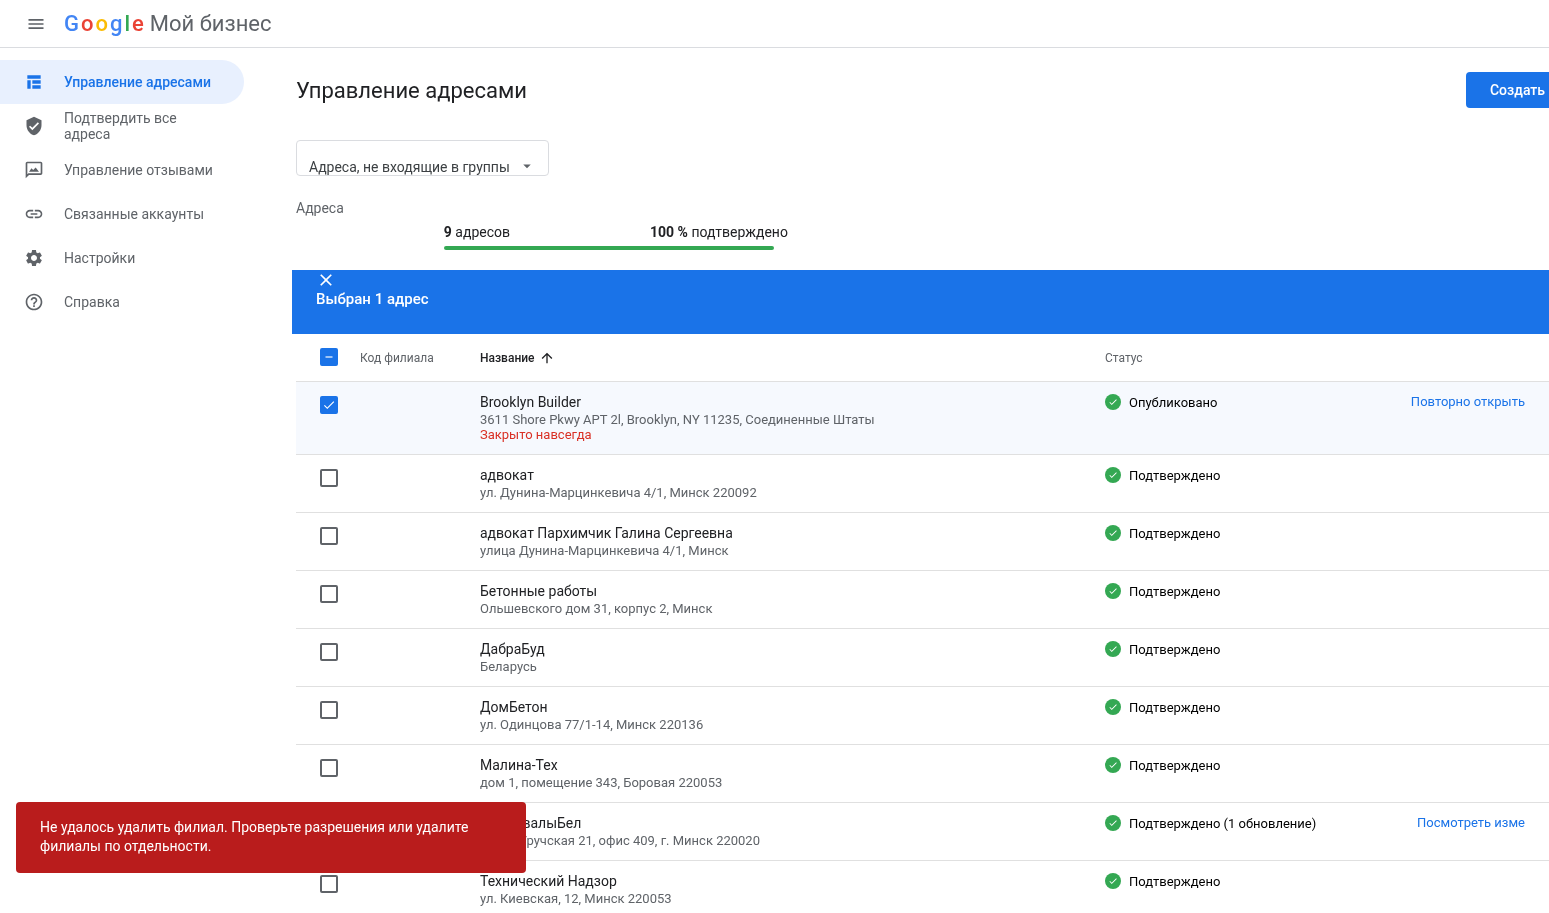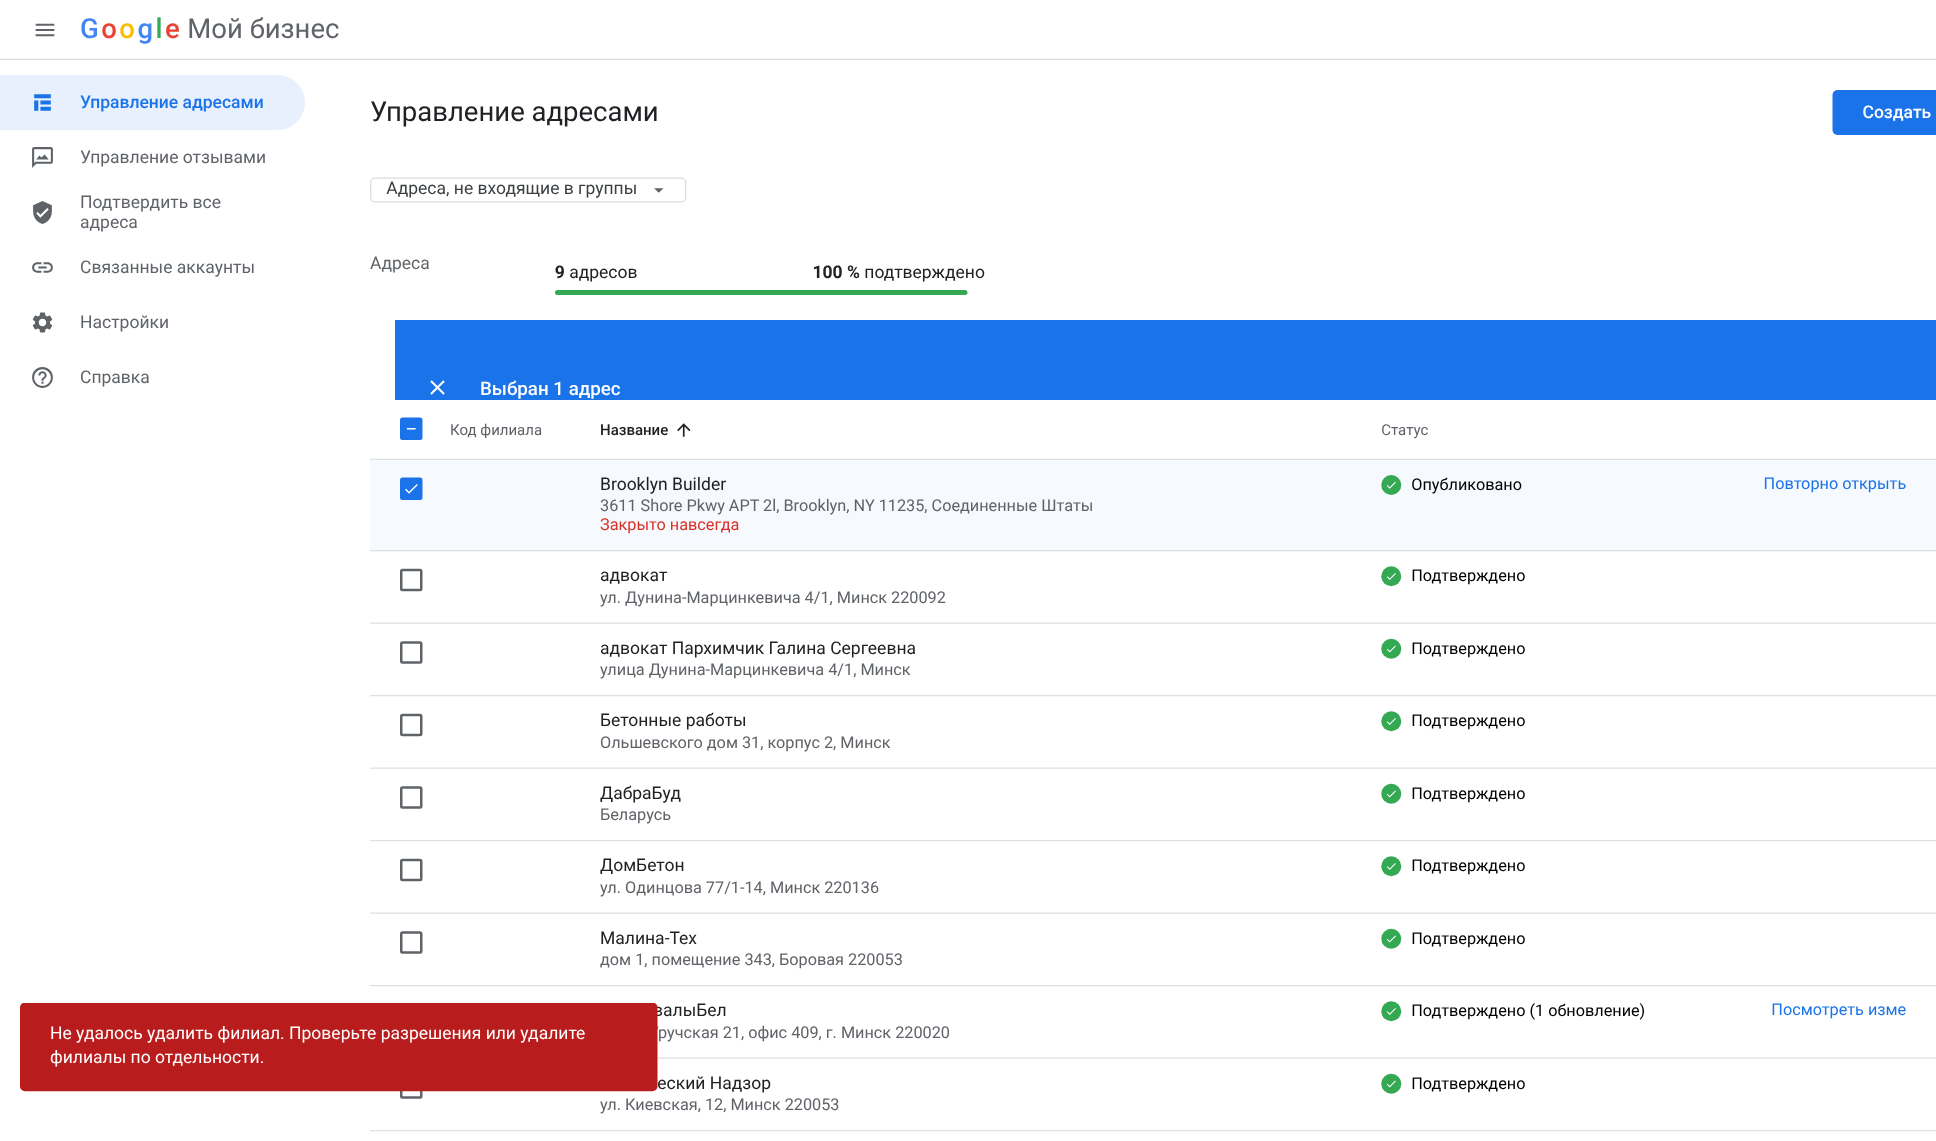--- a/index.html
+++ b/index.html
@@ -19,29 +19,29 @@
 .layout { display:flex; }
 .sidebar { width:256px; padding-top:12px; flex-shrink:0; }
 .nav-item { display:flex; align-items:center; height:44px; padding:0 24px 0 24px; gap:20px; color:#5f6368; font-size:14px; cursor:pointer; border-radius:0 22px 22px 0; margin-right:12px; }
 .nav-item.active { background:#e8f0fe; color:#1a73e8; font-weight:500; }
 .nav-item svg { width:20px; height:20px; flex-shrink:0; }
 .main { flex:1; padding:24px 0 0 0; min-width:0; }
 .title-row { display:flex; align-items:center; justify-content:space-between; padding:0 0 0 40px; margin-bottom:32px; }
 .page-title { font-size:22px; font-weight:400; color:#202124; }
 .create-btn { background:#1a73e8; color:#fff; border:none; padding:0 24px; height:36px; border-radius:4px; font-size:14px; font-weight:500; cursor:pointer; margin-right:-20px; }
 .filter-row { padding-left:40px; margin-bottom:24px; }
-.filter-dd { display:inline-flex; align-items:flex-start; gap:8px; border:1px solid #dadce0; border-radius:4px; padding:0 12px; height:20px; font-size:14px; color:#3c4043; cursor:pointer; }
-.stats-row { display:flex; align-items:center; gap:100px; padding-left:40px; margin-bottom:20px; }
+.filter-dd { display:inline-flex; align-items:flex-end; gap:8px; border:1px solid #dadce0; border-radius:4px; padding:0 12px; height:36px; font-size:14px; color:#3c4043; cursor:pointer; }
+.stats-row { display:flex; align-items:flex-start; gap:100px; padding-left:40px; margin-bottom:20px; }
 .stats-label { font-size:14px; color:#5f6368; }
 .stats-block { font-size:14px; }
 .stats-block .num { font-weight:700; }
 .progress-wrap { display:flex; flex-direction:column; gap:6px;margin-top:24px; }
 .progress-labels { display:flex; gap:140px; }
 .progress-bar { width:330px; height:4px; background:#34a853; border-radius:2px; }
-.selection-bar { background:#1a73e8; height:64px; display:flex; align-items:flex-end; padding:0 24px; color:#fff; margin-left:60px; }
+.selection-bar { background:#1a73e8; height:64px; display:flex; align-items:flex-start; padding:0 24px; color:#fff; margin-left:36px;flex-direction:column; }
 .close-x { background:none; border:none; color:#fff; cursor:pointer; margin-right:24px; display:flex; }
 .sel-text { font-size:15px; font-weight:500; flex:1; }
 .table { margin-left:40px; }
 .thead { display:flex; align-items:center; height:48px; border-bottom:1px solid #e0e0e0; padding:0 24px; font-size:12px; color:#5f6368; }
 .th-check { width:40px; }
 .th-code { width:120px; }
 .th-name { flex:1; color:#202124; font-weight:500; display:flex; align-items:center; gap:4px; }
 .th-status { width:240px; }
 .th-action { width:180px; }
 .trow { display:flex; align-items:flex-start; padding:12px 24px; border-bottom:1px solid #e0e0e0; font-size:13px; }
@@ -89,29 +89,29 @@
 <div class="layout">
   <nav class="sidebar">
     <div class="nav-item active">
       <svg viewBox="0 0 24 24">
           <path fill="currentColor" d="M4 4h16v4H4zm0 6h4v10H4zm6 0h10v4H10zm0 6h10v4H10z"></path>
         </svg>
       <span>Управление адресами</span>
     </div>
     <div class="nav-item">
       <svg viewBox="0 0 24 24">
+          <path fill="currentColor" d="M12 1L3 5v6c0 5.55 3.84 10.74 9 12 5.16-1.26 9-6.45 9-12V5l-9-4zm-2 16l-4-4 1.41-1.41L10 14.17l6.59-6.59L18 9l-8 8z"></path>
+        </svg>
+      <span>Подтвердить все адреса</span>
+    </div>
+    <div class="nav-item">
+      <svg viewBox="0 0 24 24">
           <path fill="currentColor" d="M20 2H4c-1.1 0-2 .9-2 2v18l4-4h14c1.1 0 2-.9 2-2V4c0-1.1-.9-2-2-2zm0 14H5.17L4 17.17V4h16v12zm-9-4l-2-2-3 4h12l-4-5-3 3z"></path>
         </svg>
       <span>Управление отзывами</span>
-    </div>
-    <div class="nav-item">
-      <svg viewBox="0 0 24 24">
-          <path fill="currentColor" d="M12 1L3 5v6c0 5.55 3.84 10.74 9 12 5.16-1.26 9-6.45 9-12V5l-9-4zm-2 16l-4-4 1.41-1.41L10 14.17l6.59-6.59L18 9l-8 8z"></path>
-        </svg>
-      <span>Подтвердить все адреса</span>
     </div>
     <div class="nav-item">
       <svg viewBox="0 0 24 24">
           <path fill="currentColor" d="M3.9 12c0-1.71 1.39-3.1 3.1-3.1h4V7H7c-2.76 0-5 2.24-5 5s2.24 5 5 5h4v-1.9H7c-1.71 0-3.1-1.39-3.1-3.1zM8 13h8v-2H8v2zm9-6h-4v1.9h4c1.71 0 3.1 1.39 3.1 3.1s-1.39 3.1-3.1 3.1h-4V17h4c2.76 0 5-2.24 5-5s-2.24-5-5-5z"></path>
         </svg>
       <span>Связанные аккаунты</span>
     </div>
     <div class="nav-item">
       <svg viewBox="0 0 24 24">
           <path fill="currentColor" d="M19.14 12.94c.04-.3.06-.61.06-.94 0-.32-.02-.64-.07-.94l2.03-1.58c.18-.14.23-.41.12-.61l-1.92-3.32c-.12-.22-.37-.29-.59-.22l-2.39.96c-.5-.38-1.03-.7-1.62-.94l-.36-2.54c-.04-.24-.24-.41-.48-.41h-3.84c-.24 0-.43.17-.47.41l-.36 2.54c-.59.24-1.13.57-1.62.94l-2.39-.96c-.22-.08-.47 0-.59.22L2.74 8.87c-.12.21-.08.47.12.61l2.03 1.58c-.05.3-.09.63-.09.94s.02.64.07.94l-2.03 1.58c-.18.14-.23.41-.12.61l1.92 3.32c.12.22.37.29.59.22l2.39-.96c.5.38 1.03.7 1.62.94l.36 2.54c.05.24.24.41.48.41h3.84c.24 0 .44-.17.47-.41l.36-2.54c.59-.24 1.13-.56 1.62-.94l2.39.96c.22.08.47 0 .59-.22l1.92-3.32c.12-.22.07-.47-.12-.61l-2.01-1.58zM12 15.6c-1.98 0-3.6-1.62-3.6-3.6s1.62-3.6 3.6-3.6 3.6 1.62 3.6 3.6-1.62 3.6-3.6 3.6z"></path>

